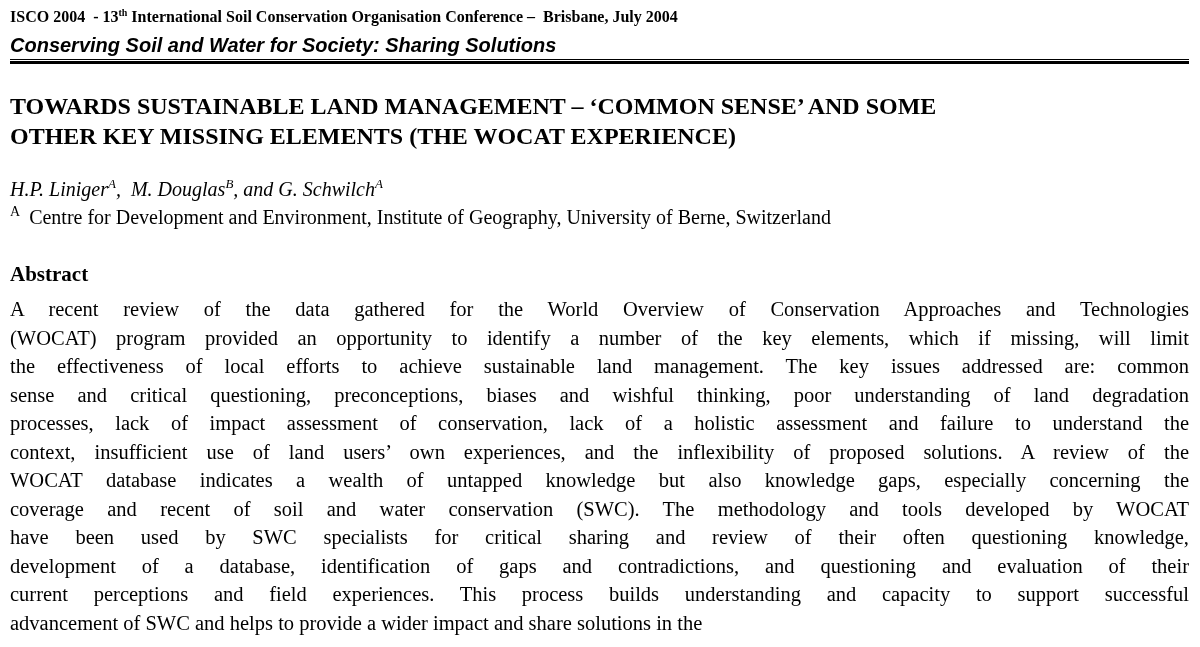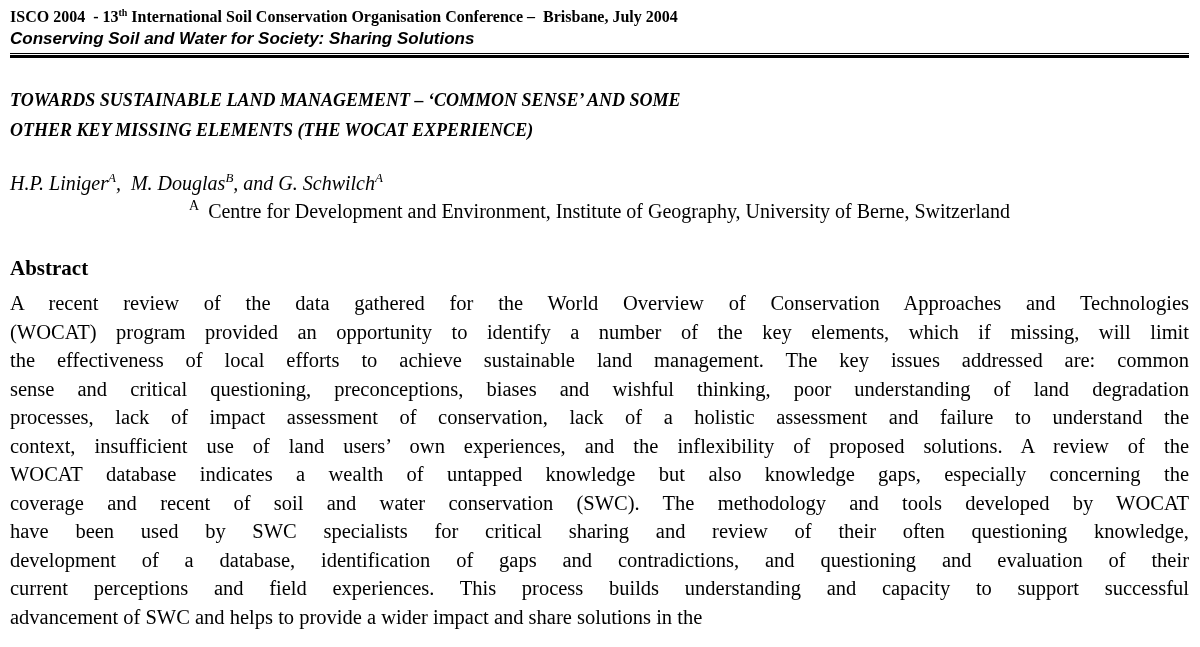--- a/index.html
+++ b/index.html
@@ -29,39 +29,38 @@
   .h-line1 .sup-th {
     font-size: 10px;
     vertical-align: super;
     line-height: 0;
     text-align: center;
   }
   .h-line2 {
     font-family: "Liberation Sans", "DejaVu Sans", sans-serif;
     font-weight: bold;
     font-style: italic;
-    font-size: 17px;
+    font-size: 20px;
     line-height: 20px;
-    margin-top: 3px;
+    margin-top: 9px;
   }
   .rule {
     margin-top: 4px;
     height: 1px;
     border-top: 1.5px solid #000000;
     border-bottom: 3px solid #000000;
   }
 
   
   h1.paper-title {
     margin: 27px 0 8px 0;
     font-family: "Liberation Serif", "DejaVu Serif", serif;
     font-weight: bold;
-    font-size: 18px;
+    font-size: 24px;
     line-height: 30px;
-    font-style: italic;
   }
   h1.paper-title .tl { display: block; }
 
   
   .authors {
     margin-top: 24px;
     font-style: italic;
     font-size: 20px;
     line-height: 28px;
     white-space: pre-wrap;
@@ -69,21 +68,20 @@
   .authors .auth-sup {
     font-size: 13px;
     vertical-align: super;
     line-height: 0;
   }
 
   
   .aff {
     font-size: 20px;
     line-height: 29px;
-    text-align: center;
   }
   .aff .aff-mark {
     font-size: 14px;
     vertical-align: super;
     line-height: 0;
     margin-right: 9px;
   }
 
   
   h2.abstract-heading {

